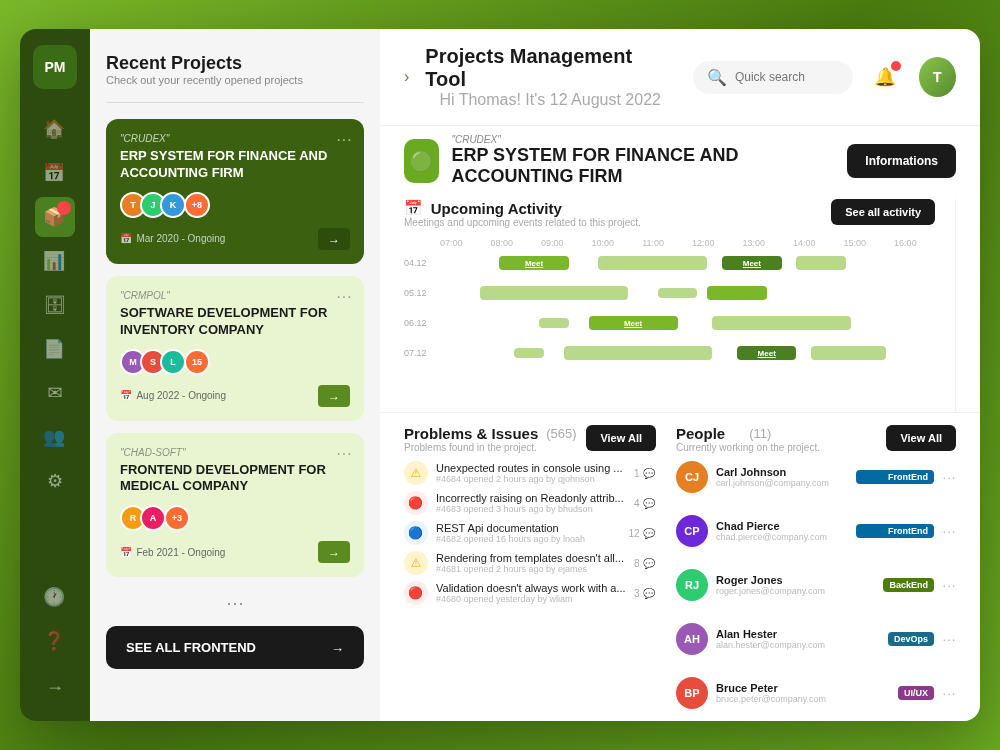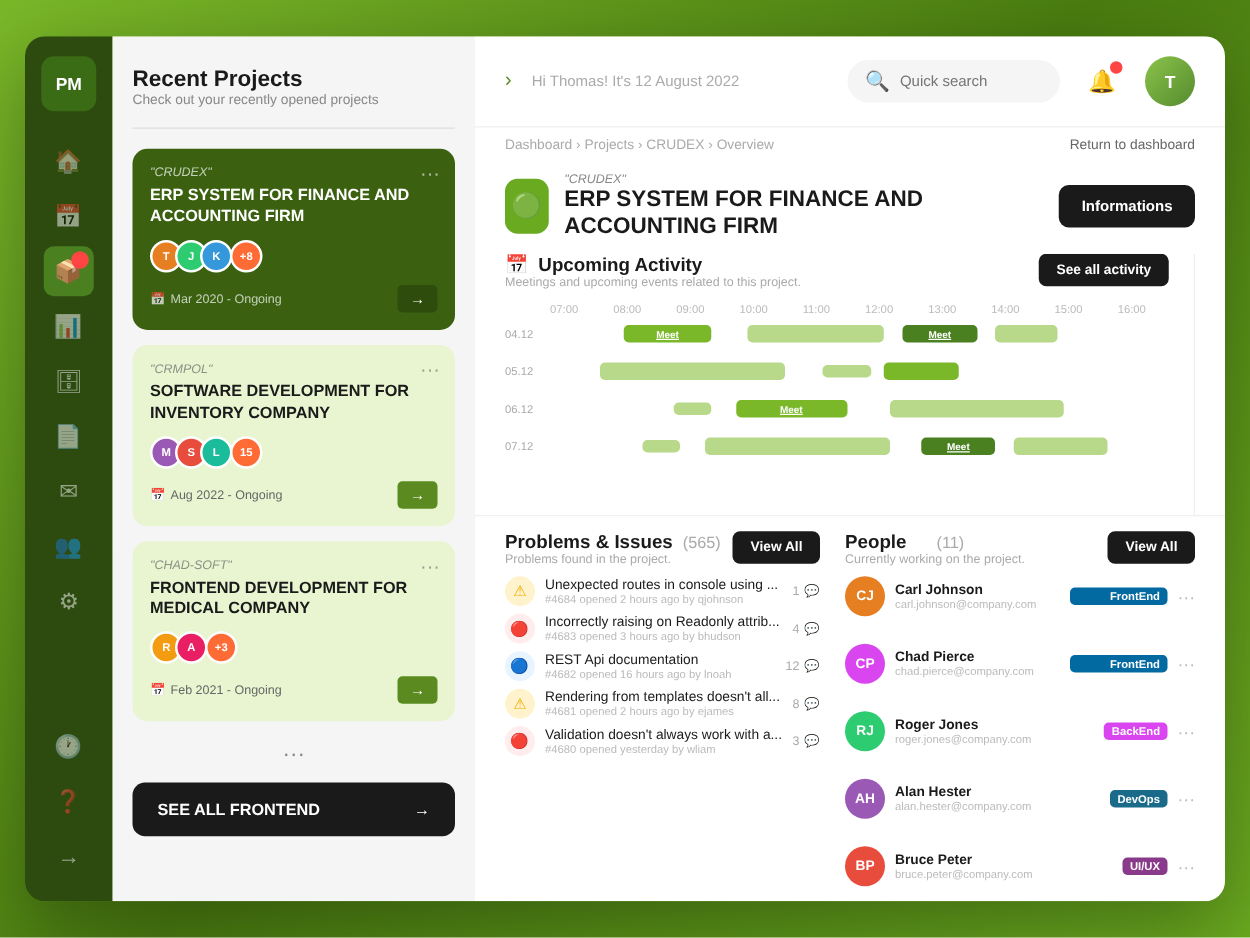--- a/index.html
+++ b/index.html
@@ -223,22 +223,23 @@
       color: #5a8a20;
       font-size: 16px;
     }
     .topbar-title-group {}
     .topbar-title {
       font-size: 20px;
       font-weight: 800;
       color: #1a1a1a;
     }
     .topbar-subtitle {
-      font-size: 12px;
+      font-size: 16px;
       color: #aaa;
+      text-align: right;
     }
     .topbar-spacer { flex: 1; }
     .search-bar {
       display: flex;
       align-items: center;
       background: #f5f5f5;
       border-radius: 20px;
       padding: 7px 14px;
       gap: 8px;
       width: 170px;
@@ -528,21 +529,21 @@
       color: #bbb;
     }
     .person-tag {
       border-radius: 4px;
       padding: 2px 6px;
       font-size: 9px;
       font-weight: 600;
       color: white;
     }
     .tag-frontend { background: #0369a1; padding-left: 32px; }
-    .tag-backend { background: #d946ef; }
+    .tag-backend { background: #4d7c0f; }
     .tag-devops { background: #1a6b8a; }
     .tag-uiux { background: #8a3a8a; }
     .person-menu {
       color: #bbb;
       cursor: pointer;
       font-size: 14px;
     }
     .section-header-row {
       display: flex;
       align-items: flex-start;
@@ -641,38 +642,35 @@
       <span>SEE ALL FRONTEND</span>
       <span>→</span>
     </button>
   </div>
 
   <div class="main-content">
 
     <div class="topbar">
       <span class="topbar-chevron">›</span>
       <div class="topbar-title-group">
+        <div class="topbar-title">Projects Management Tool</div>
         <div class="topbar-subtitle">Hi Thomas! It's 12 August 2022</div>
       </div>
       <div class="topbar-spacer"></div>
       <div class="search-bar">
         <span>🔍</span>
         <input type="text" placeholder="Quick search" style="">
       </div>
       <div class="notif-btn">
         🔔
         <div class="badge"></div>
       </div>
       <div class="user-avatar">T</div>
     </div>
 
-    <div class="breadcrumb-bar">
-      <span>Dashboard › Projects › CRUDEX › Overview</span>
-      <span class="return-link">Return to dashboard</span>
-    </div>
 
     <div class="project-header">
       <div class="project-icon">🟢</div>
       <div class="project-header-text">
         <div class="project-header-tag">"CRUDEX"</div>
         <div class="project-header-title">ERP SYSTEM FOR FINANCE AND ACCOUNTING FIRM</div>
       </div>
       <div class="project-header-spacer"></div>
       <button class="info-btn">Informations</button>
     </div>
@@ -835,21 +833,21 @@
           <div class="person-item">
             <div class="person-avatar" style="background:#e67e22;">CJ</div>
             <div class="person-info">
               <div class="person-name">Carl Johnson</div>
               <div class="person-email">carl.johnson@company.com</div>
             </div>
             <span class="person-tag tag-frontend">FrontEnd</span>
             <span class="person-menu">···</span>
           </div>
           <div class="person-item">
-            <div class="person-avatar" style="background:#d946ef;">CP</div>
+            <div class="person-avatar" style="background:#6d28d9;">CP</div>
             <div class="person-info">
               <div class="person-name">Chad Pierce</div>
               <div class="person-email">chad.pierce@company.com</div>
             </div>
             <span class="person-tag tag-frontend">FrontEnd</span>
             <span class="person-menu">···</span>
           </div>
           <div class="person-item">
             <div class="person-avatar" style="background:#2ecc71;">RJ</div>
             <div class="person-info">

